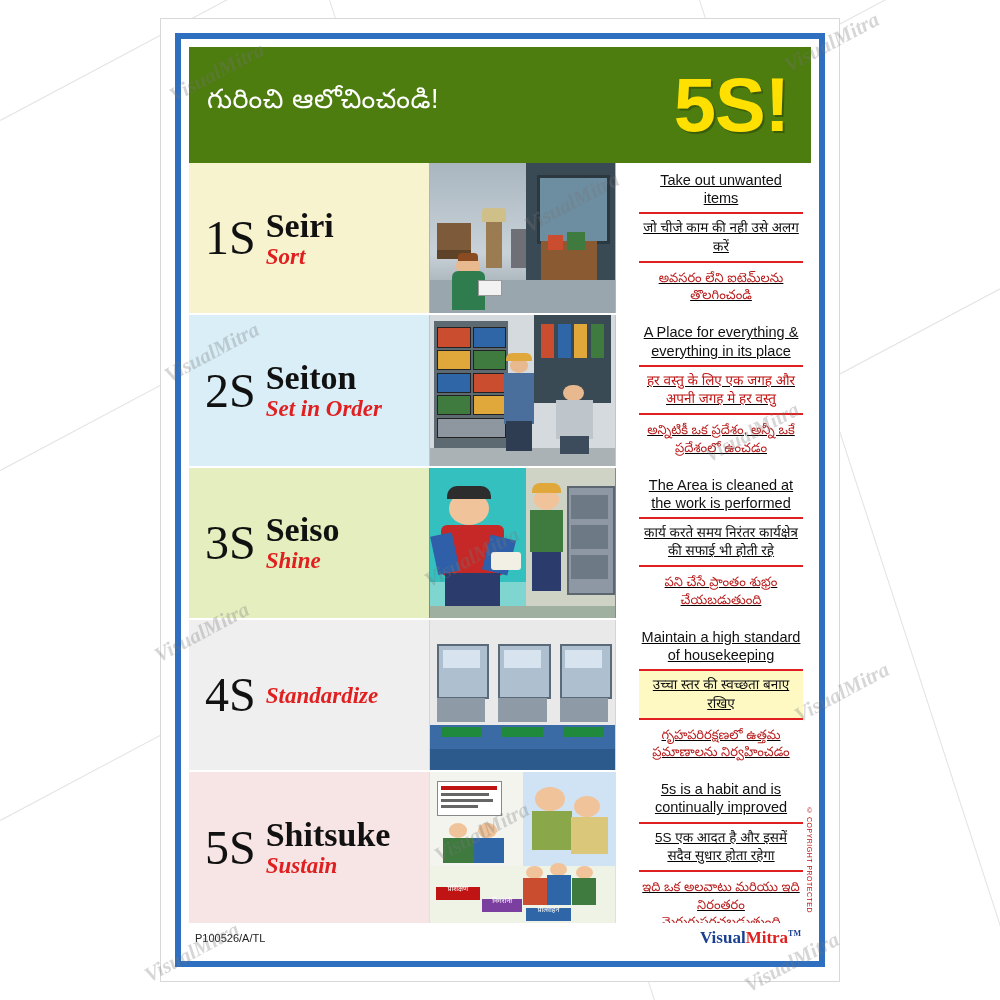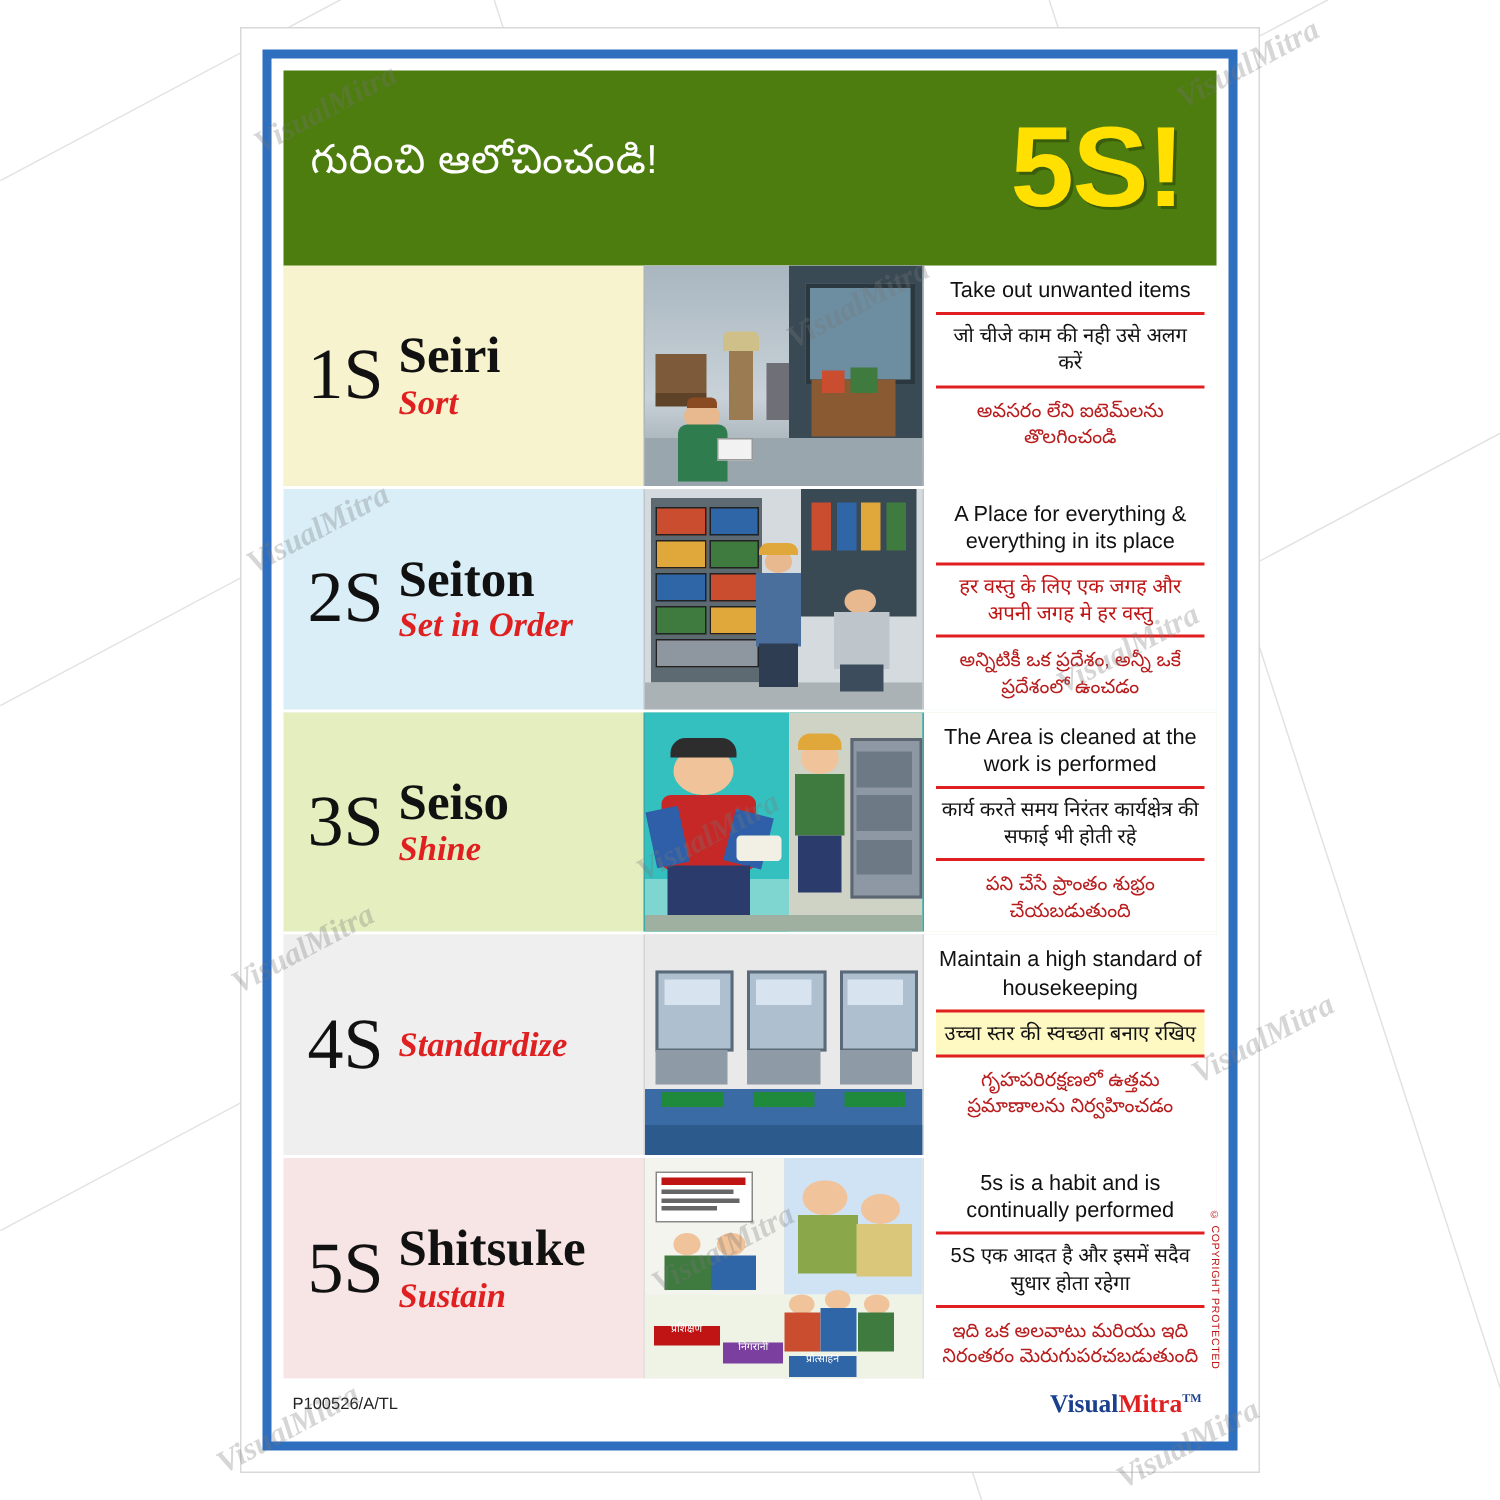--- a/index.html
+++ b/index.html
@@ -99,22 +99,23 @@
     position:relative;
     overflow:hidden;
     border-left:1px solid rgba(0,0,0,.07);
     border-right:1px solid rgba(0,0,0,.07);
     background:#cfd8e0;
   }
   .cell-text{
     flex:1;
     background:#ffffff;
     display:flex;flex-direction:column;
-    padding:6px 8px 4px 8px;
-    box-sizing:border-box;
+    padding:6px 8px 4px 23px;
+    box-sizing:border-box;
+    text-decoration:underline;
   }
   .t-en{
     font-size:14.5px;
     color:#111111;
     text-align:center;
     line-height:1.25;
     padding:2px 2px 5px 2px;
   }
   .t-hi{
     border-top:2px solid #e02020;
@@ -394,21 +395,21 @@
               <div class="sh" style="left:3%;top:76%;width:24%;height:9%;background:#c01414;"></div>
               <div class="sh" style="left:28%;top:84%;width:22%;height:9%;background:#7b3fa0;"></div>
               <div class="sh" style="left:52%;top:90%;width:24%;height:9%;background:#2f66a8;"></div>
               <div class="sh" style="left:3%;top:76%;width:24%;height:9%;color:#fff;font-size:6px;text-align:center;line-height:12px;"></div>
             </div>
             <div class="sh" style="left:2%;top:74%;width:26%;color:#fff;font-size:7px;text-align:center;">प्रशिक्षण</div>
             <div class="sh" style="left:27%;top:82%;width:24%;color:#fff;font-size:7px;text-align:center;">निगरानी</div>
             <div class="sh" style="left:51%;top:88%;width:26%;color:#fff;font-size:7px;text-align:center;">प्रोत्साहन</div>
           </div>
           <div class="cell-text">
-            <div class="t-en">5s is a habit and is continually performed</div>
+            <div class="t-en">5s is a habit and is continually improved</div>
             <div class="t-hi">5S एक आदत है और इसमें सदैव सुधार होता रहेगा</div>
             <div class="t-te">ఇది ఒక అలవాటు మరియు ఇది నిరంతరం మెరుగుపరచబడుతుంది</div>
           </div>
         </div>
 
       </div>
 
       <div class="footer">
         <div class="code">P100526/A/TL</div>
         <div class="brand"><span>Visual</span><i>Mitra</i><sup>TM</sup></div>

